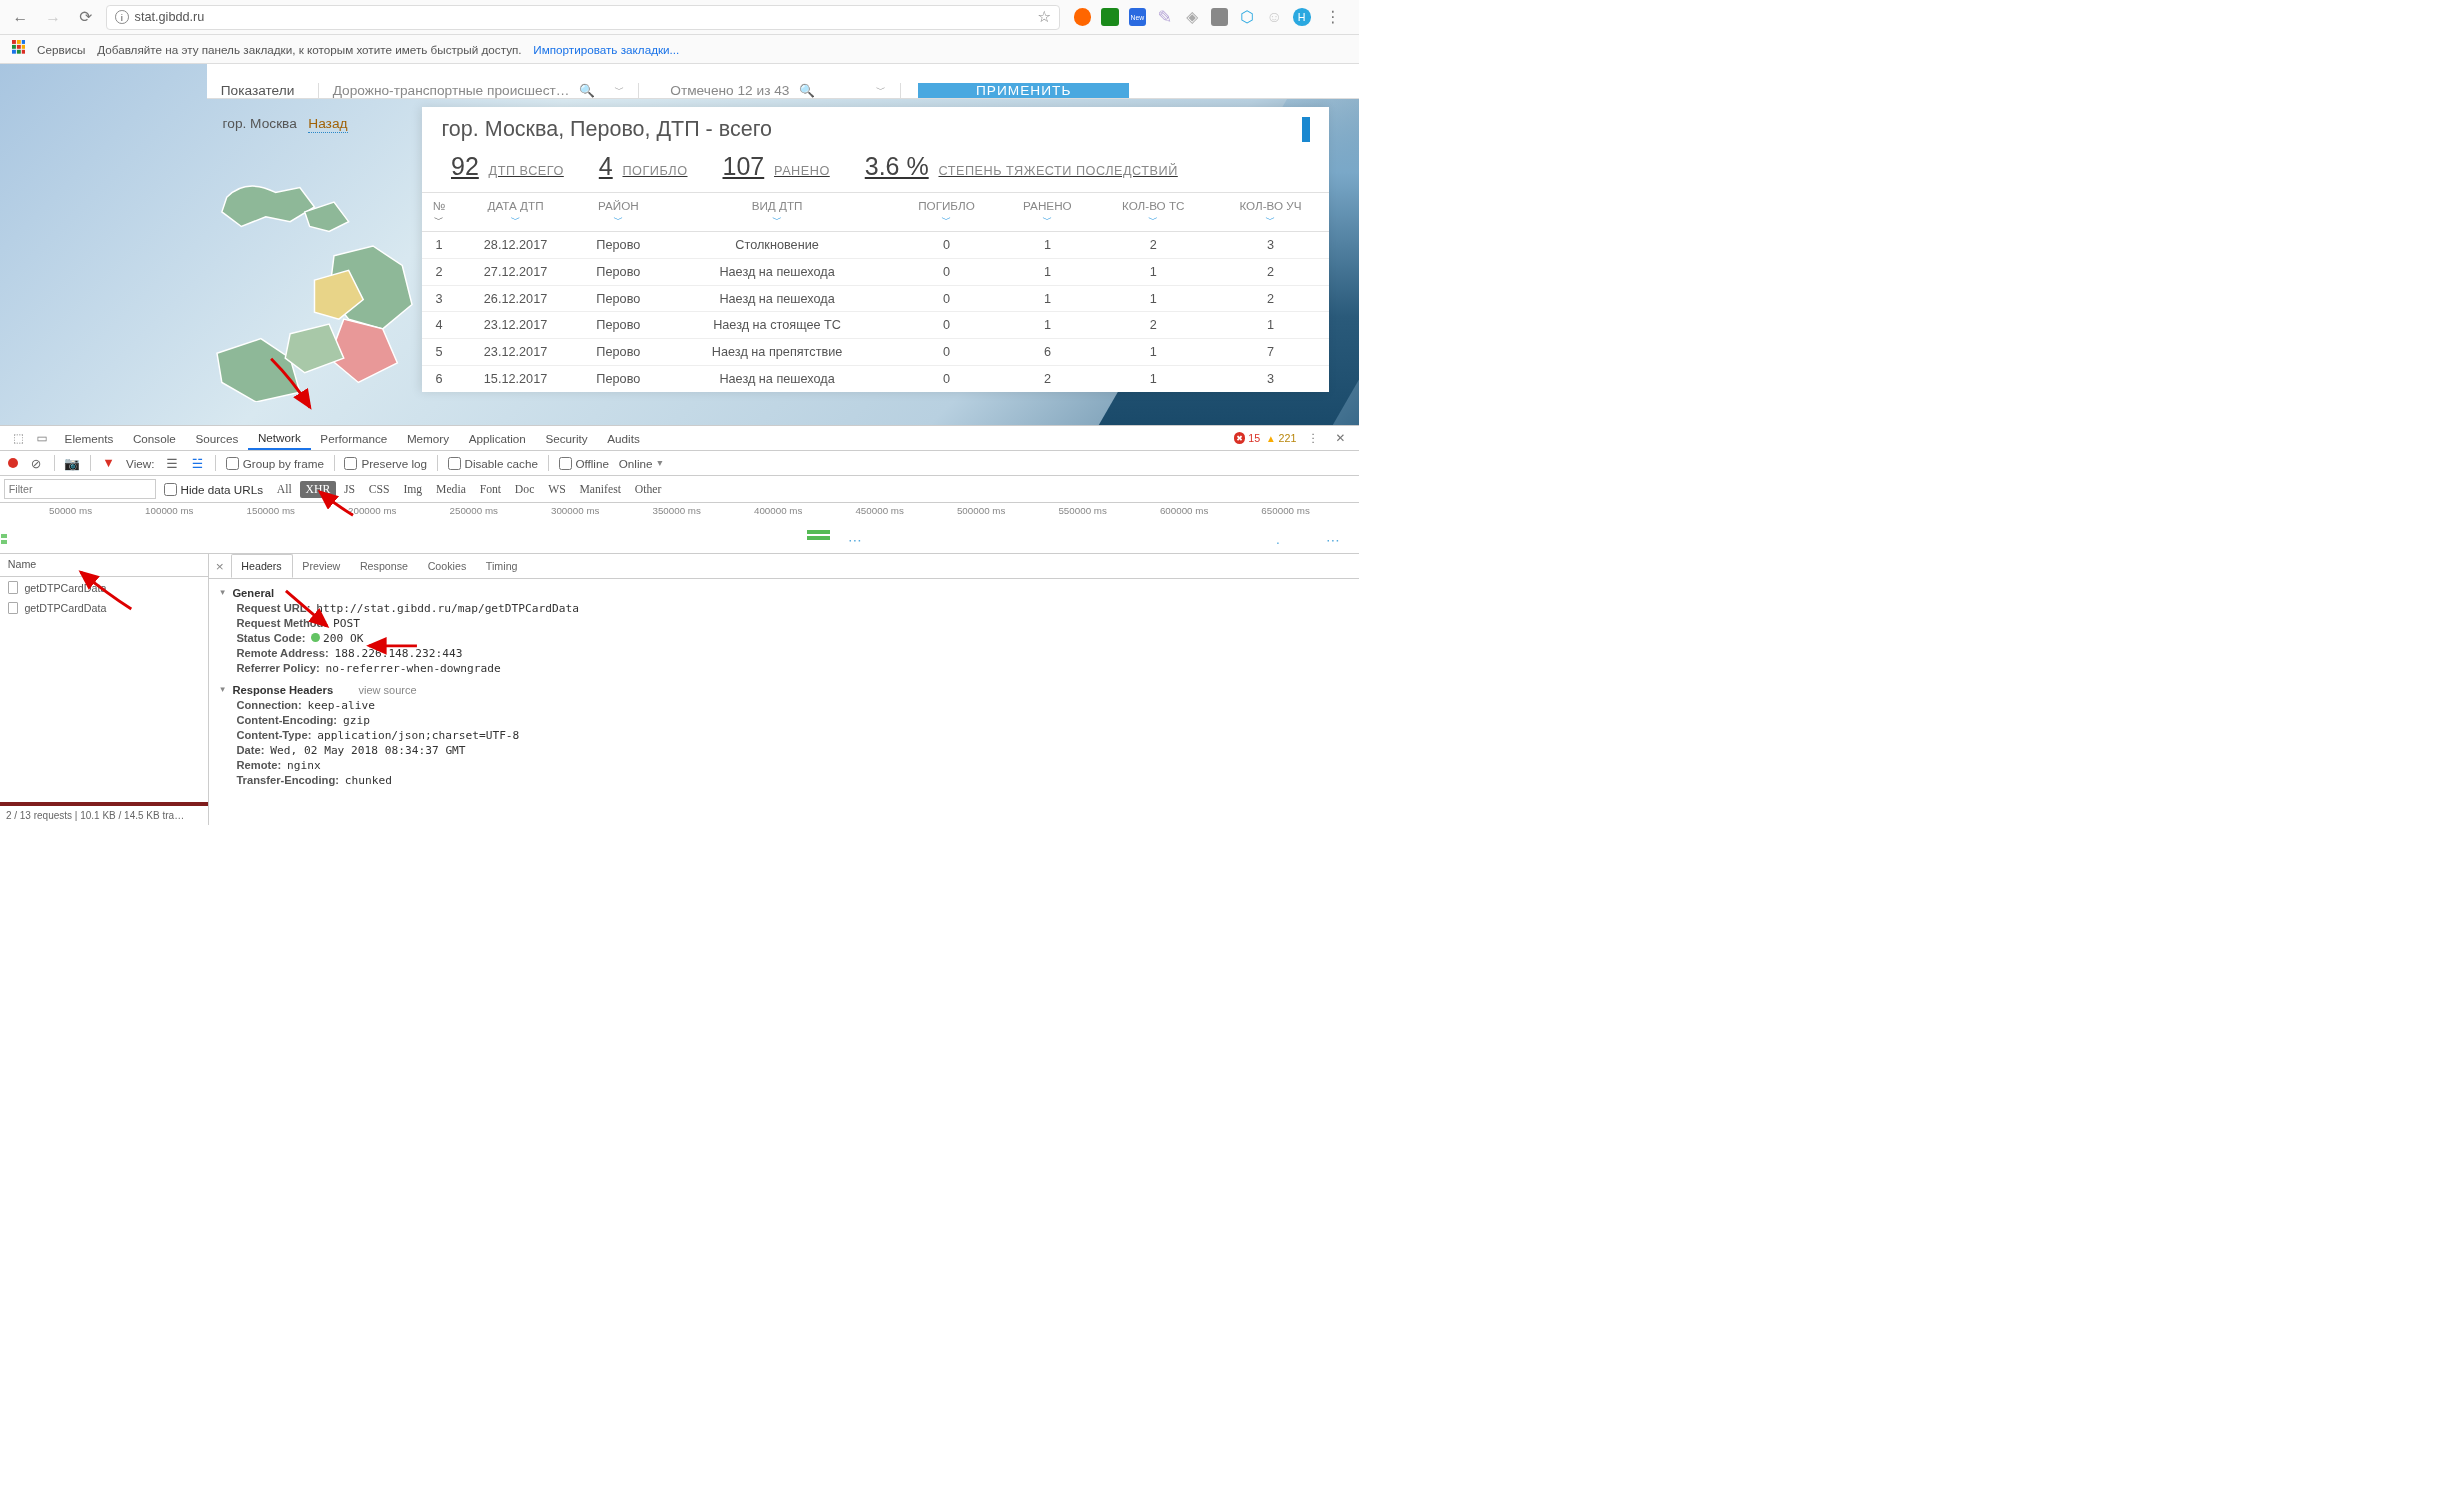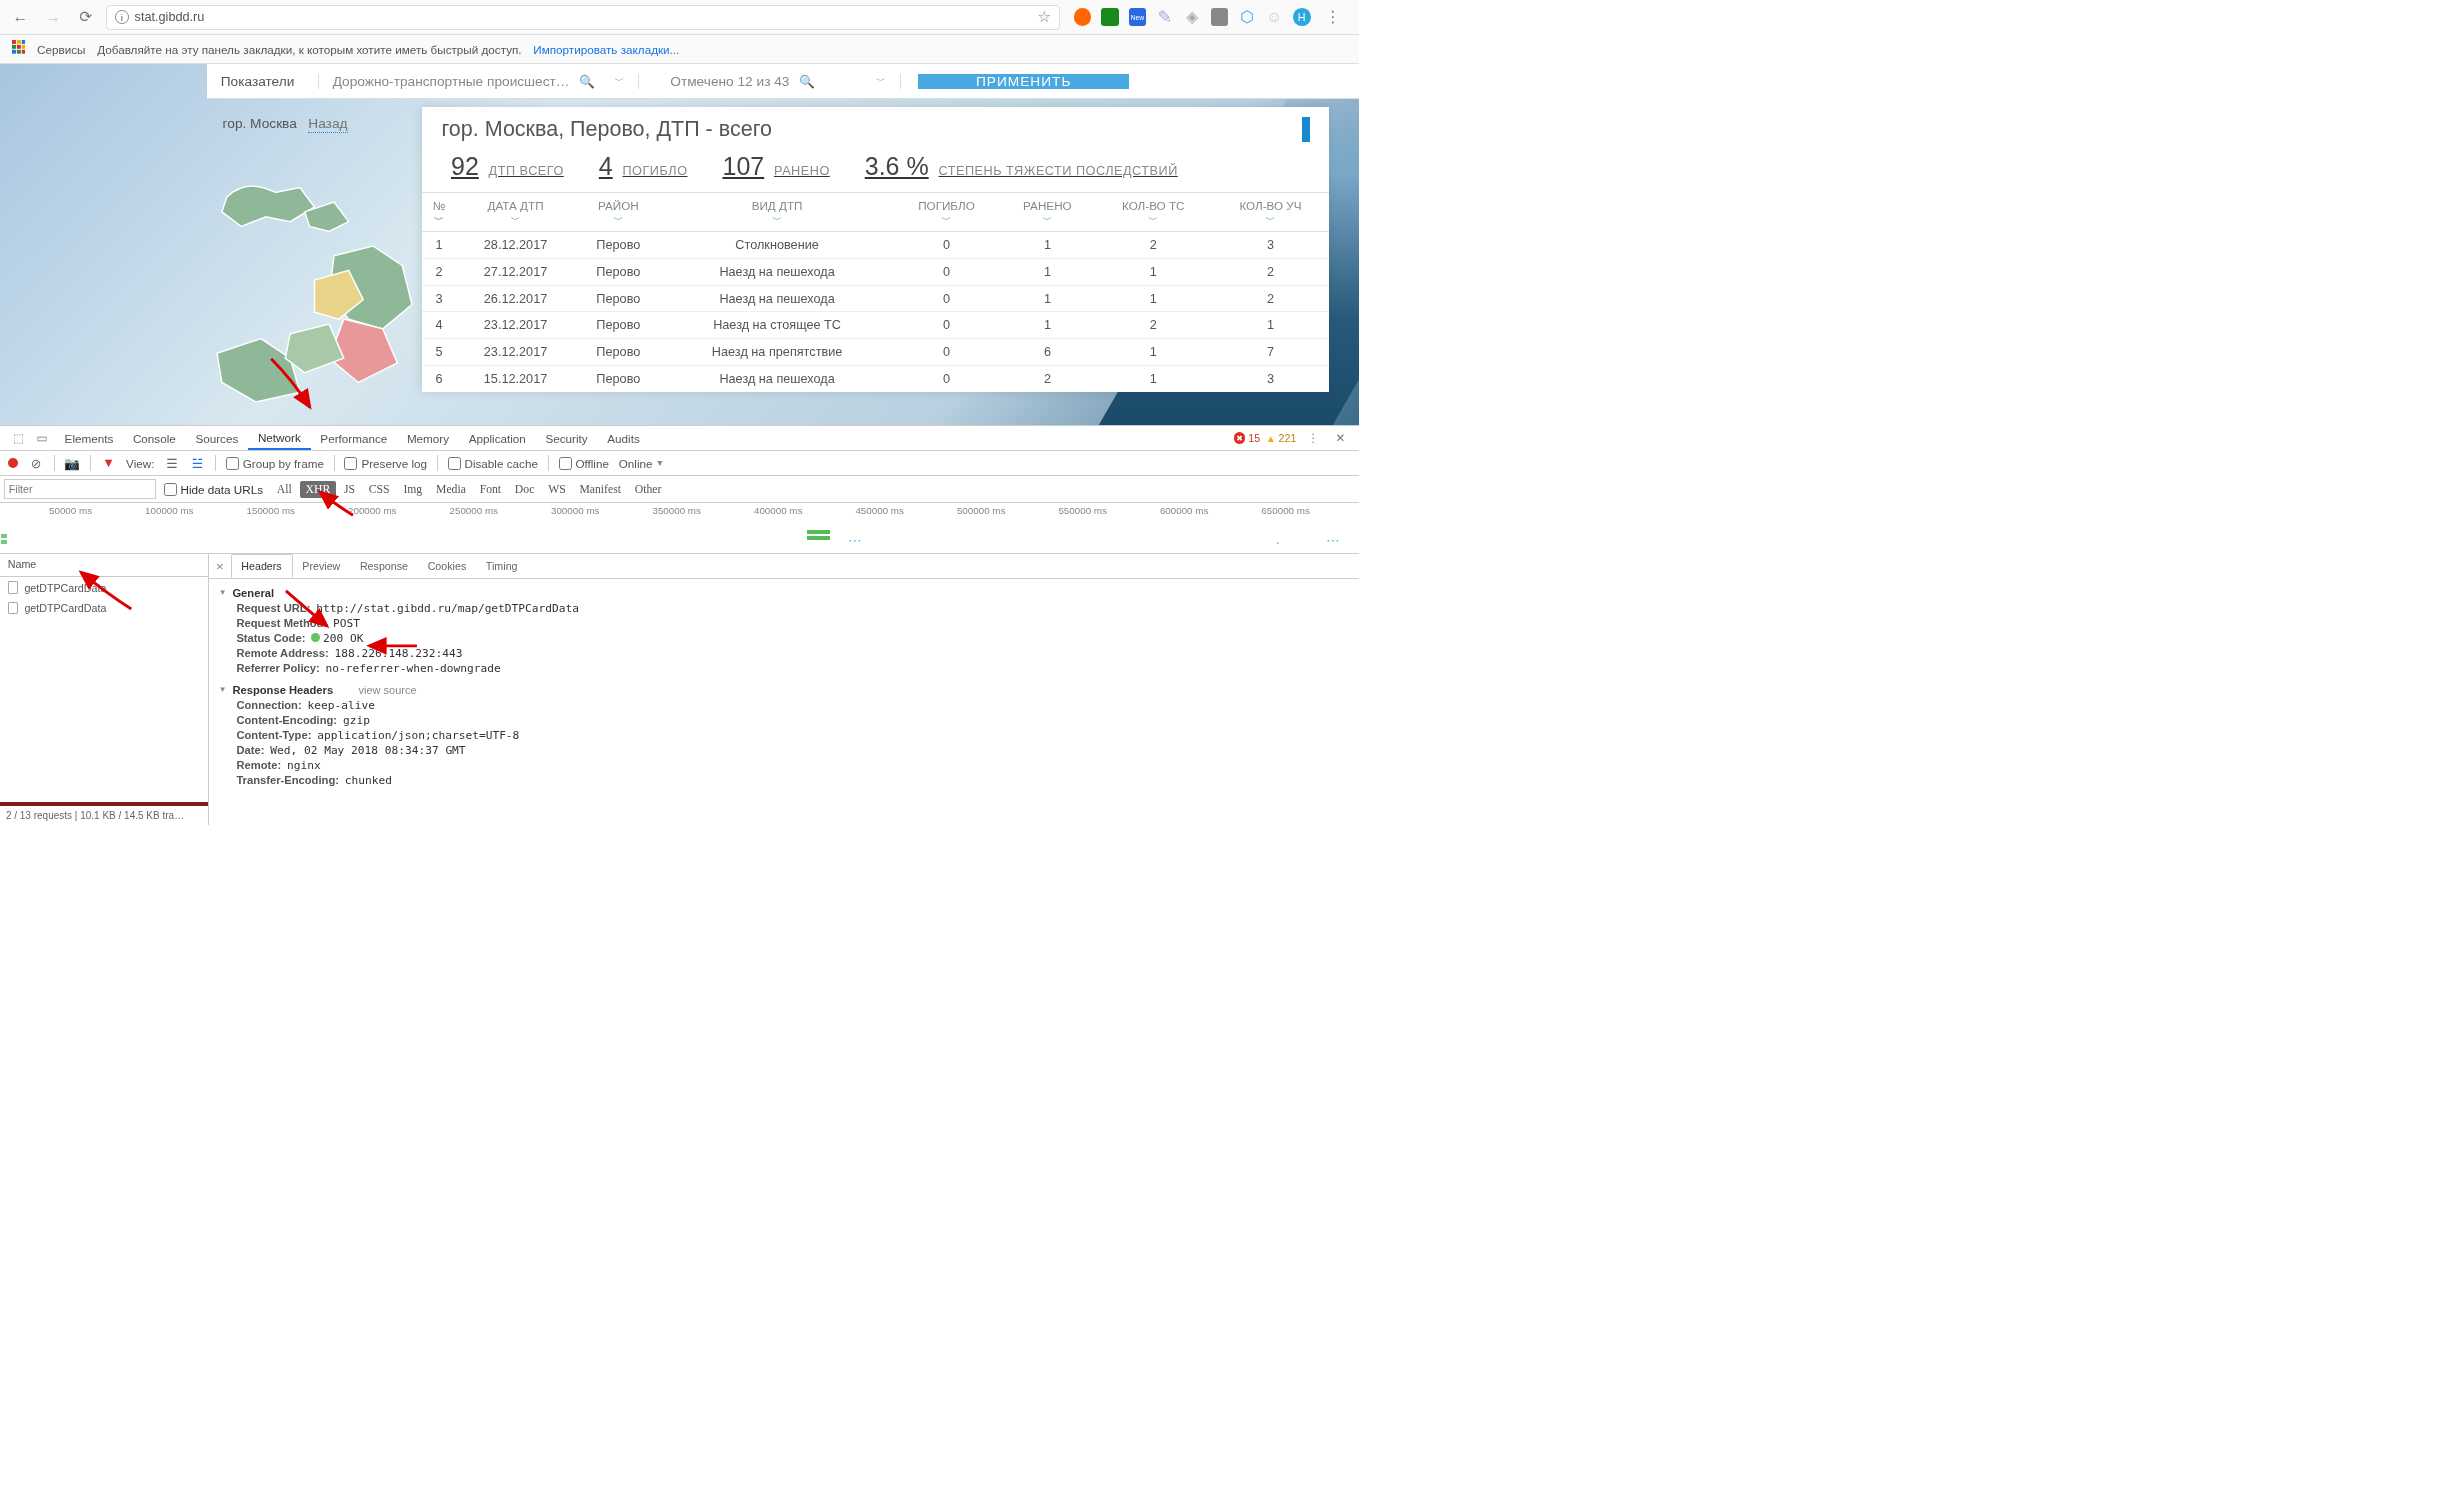--- a/index.html
+++ b/index.html
@@ -12,30 +12,30 @@
 .url-box .i-icon { width:13.7px; height:13.7px; border:1px solid #888; border-radius:50%; font-size:9.8px; display:flex; align-items:center; justify-content:center;}
 .ext-icons { display: flex; gap: 9.8px; align-items: center; padding: 0 5.9px; }
 .ext { width: 17.6px; height: 17.6px; border-radius: 2.9px; display:flex; align-items:center; justify-content:center; font-size:10.7px; color:#fff;}
 .bookmarks-bar { height: 29px; display: flex; align-items: center; padding: 0 11.7px; gap: 11.7px; border-bottom: 1px solid #ddd; background: #fafafa; font-size: 11.7px; color: #555; }
 .bookmarks-bar a { color: #1a73e8; text-decoration: none; }
 
 
 .page { position: relative; height: 361px; overflow: hidden; }
 .page-bg { position:absolute; inset:0; background: linear-gradient(135deg, #a8c5e0 0%, #d8e8f0 35%, #b8d0e0 75%, #3a6a8a 100%); }
 .page-bg-road { position:absolute; right:0; bottom:0; width:234px; height:361px; background: linear-gradient(180deg, transparent 0%, #7aa8c8 30%, #2a5a7a 70%, #1a4a6a 100%); transform: skewX(-30deg) translateX(78px); }
-.top-ctrl { position:absolute; top:0; left:207px; right:0; height:35px; background:#fff; display:flex; align-items:center; border-bottom:1px solid #ddd;}
+.top-ctrl { position:absolute; top:0; left:207px; right:0; height:35px; background:#fff; display:flex; align-items:flex-end; border-bottom:1px solid #ddd;}
 .ctrl-cell { border-right:1px solid #ddd; display:flex; align-items:center; padding:0 13.7px; color:#555; font-size:13.7px; position:relative;}
 .ctrl-cell.g { color:#888; }
 .ctrl-cell .chev { margin-left:auto; color:#999; font-size:9.8px;}
 .ctrl-cell .mag { color:#999; margin-left:9.8px; font-size:12.7px;}
 .apply-btn { background:#49a8e0; color:#fff; font-weight:400; letter-spacing:1px; display:flex; align-items:center; justify-content:center; padding:0 29px; font-size:13.7px;}
 
 .left-panel { position:absolute; left:207px; top:44px; width:215px; }
 .bc { font-size:13.7px; color:#555; padding:7.8px 15.6px; }
-.bc a { color:#737373; padding-bottom:1px; text-decoration: none; border-bottom: 1px dotted #2a88c8;}
+.bc a { color:#a16207; padding-bottom:1px; text-decoration: none; border-bottom: 1px dotted #2a88c8;}
 .map-area { margin-top:29px; position:relative; height:254px; }
 
 .data-panel { position:absolute; left:422px; top:43px; width:907px; background:#fff; box-shadow: -2px 0 9.8px rgba(0,0,0,0.1); }
 .panel-head { padding: 9.8px 19.5px 5.9px; display:flex; align-items:center;}
 .panel-title { font-size:21.5px; color:#555; font-weight:400; }
 .bookmark-bar { margin-left:auto; width:7.8px; height:25px; background:#1a88d0; }
 .stats-row { display:flex; padding: 3.9px 29px 11.7px; gap: 35px; align-items:center;text-decoration:underline; }
 .stat { display:flex; align-items:baseline; gap:9.8px;}
 .stat .n { font-size:25px; color:#444; }
 .stat .lbl { font-size:12.7px; color:#888; letter-spacing:0.5px;}

